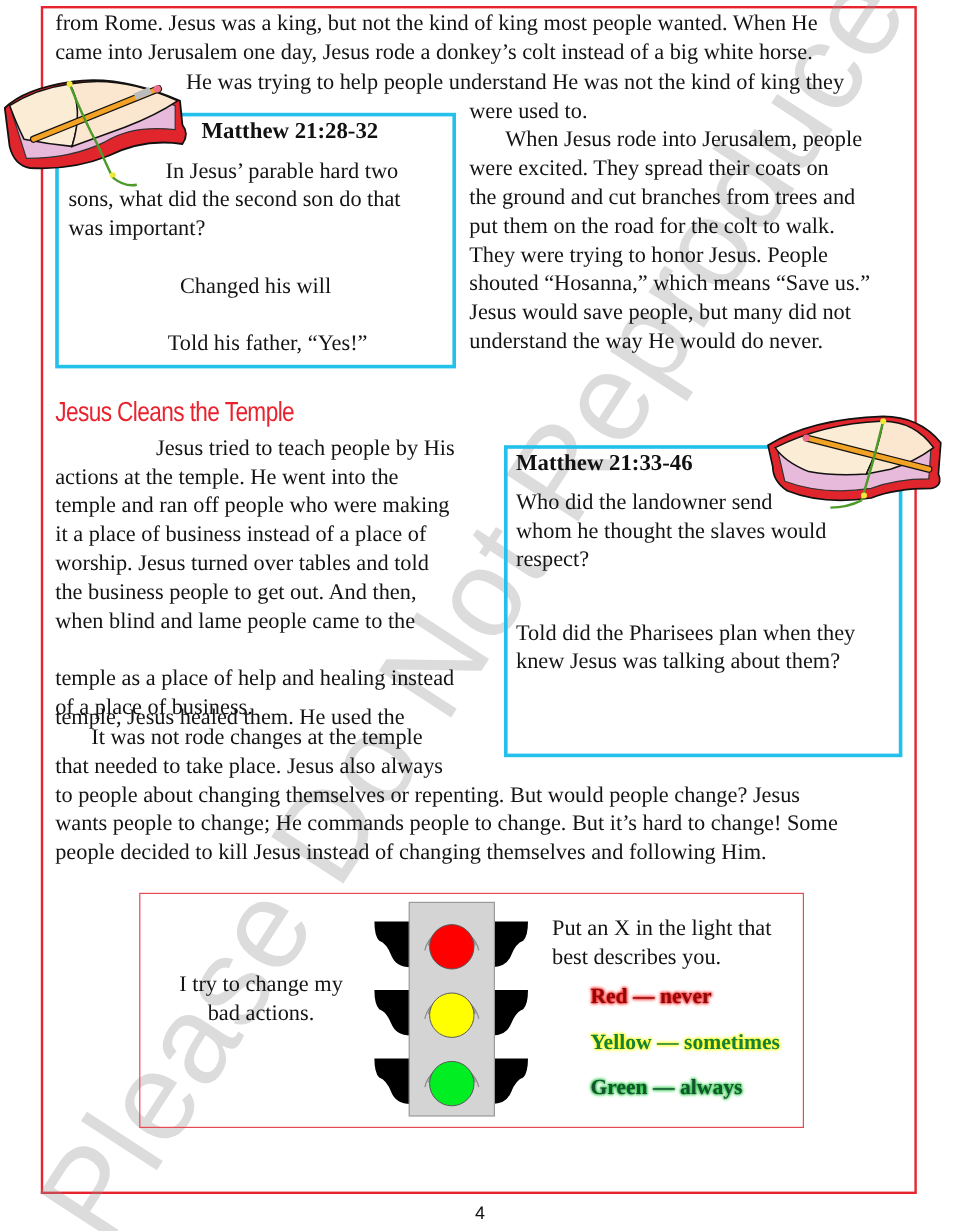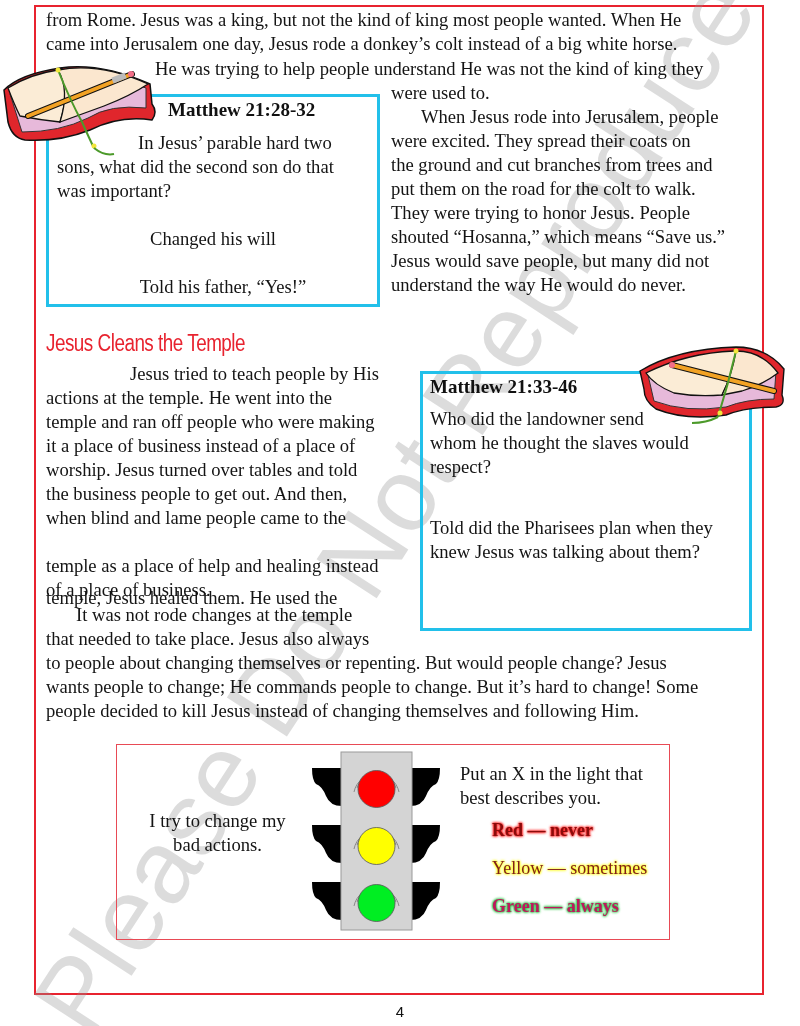--- a/index.html
+++ b/index.html
@@ -10,22 +10,22 @@
     .txt { position: absolute; font-size: 18.6px; line-height: 24.2px; white-space: nowrap; color: #141414; }
     .blue-box { position: absolute; border: 3px solid #22c0ea; box-sizing: border-box; background: transparent; }
     .box-title { position: absolute; font-weight: bold; font-size: 19px; white-space: nowrap; }
     .section-heading { position: absolute; left: 46px; top: 330px; font-family: "Liberation Sans Narrow", "Liberation Sans", sans-serif;
              font-size: 23px; color: #e8232f; letter-spacing: -0.6px; transform: scaleX(0.82); transform-origin: left center; white-space: nowrap; }
     .center { text-align: center; }
     .page-num { position: absolute; left: 0; width: 800px; top: 1003px; text-align: center;
                 font-family: "Liberation Sans", sans-serif; font-size: 15px; }
     .legend-item { position: absolute; left: 476px; font-weight: bold; font-size: 18px; white-space: nowrap; margin-left: 16px; }
     .legend-red { color: #8b0b0b; text-shadow: 0 0 3px #ff2020, 0 0 3px #ff2020, 0 0 2px #ff3030; }
-    .legend-yellow { color: #7f1d1d; font-weight: normal; text-shadow: 0 0 3px #ffff00, 0 0 3px #ffff00, 0 0 2px #ffff30; }
-    .legend-green { color: #be185d; text-shadow: 0 0 3px #20c040, 0 0 3px #20c040, 0 0 2px #40d050; }
+    .legend-yellow { color: #15803d; font-weight: bold; text-shadow: 0 0 3px #ffff00, 0 0 3px #ffff00, 0 0 2px #ffff30; }
+    .legend-green { color: #14532d; text-shadow: 0 0 3px #20c040, 0 0 3px #20c040, 0 0 2px #40d050; }
     .watermark { position: absolute; left: 395px; top: 505px; transform: translate(-50%, -50%) rotate(-57deg);
                  font-family: "Liberation Sans", "DejaVu Sans", sans-serif; font-size: 104px; color: rgba(150,150,150,0.33);
                  white-space: nowrap; pointer-events: none; letter-spacing: 1px; }
     .pink-box { position: absolute; left: 116px; top: 744px; width: 554px; height: 196px; border: 1.5px solid #e84a55; box-sizing: border-box; }
   </style>
 </head>
 <body>
 
 <div class="frame"></div>
 

